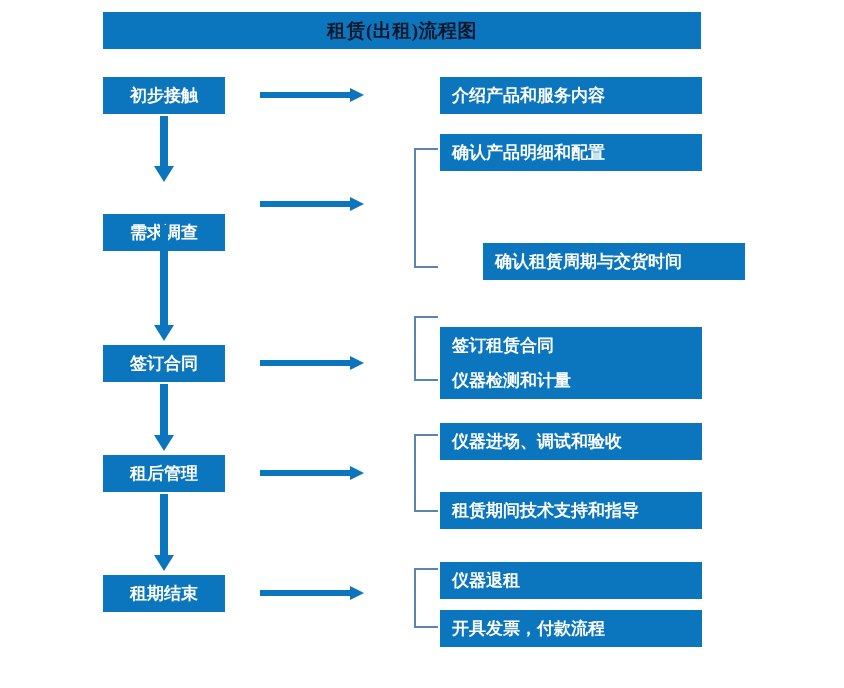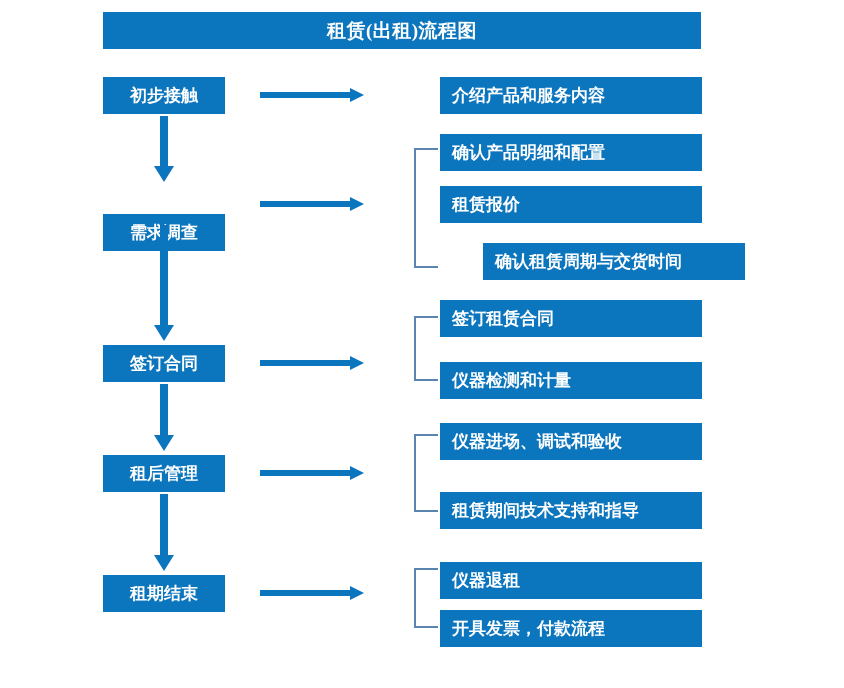--- a/index.html
+++ b/index.html
@@ -28,21 +28,21 @@
     left: 103px;
     top: 12px;
     width: 598px;
     height: 37px;
     background: #0b75bd;
     display: flex;
     align-items: center;
     justify-content: center;
   }
   .title-bar .title-text {
-    color: #ffffff;
+    color: #0f172a;
     font-size: 19px;
     font-weight: bold;
     letter-spacing: 0.5px;
     line-height: 1;
   }
 
   
   .node {
     position: absolute;
     background: #0b75bd;
@@ -190,27 +190,24 @@
   <div class="bracket" style="top:316px; height:65px;"></div>
   <div class="bracket" style="top:434px; height:78px;"></div>
   <div class="bracket" style="top:568px; height:60px;"></div>
 
   <div class="node detail" style="top:77px;">
     <span class="node-text">介绍产品和服务内容</span>
   </div>
   <div class="node detail" style="top:134px;">
     <span class="node-text">确认产品明细和配置</span>
   </div>
-  <div class="node detail" style="top:186px;">
-    <span class="node-text">租赁报价</span>
-  </div>
   <div class="node detail" style="top:243px;margin-left:43px;">
     <span class="node-text">确认租赁周期与交货时间</span>
   </div>
-  <div class="node detail" style="top:300px;text-align:right;">
+  <div class="node detail" style="top:327px;text-align:right;">
     <span class="node-text">签订租赁合同</span>
   </div>
   <div class="node detail" style="top:362px;">
     <span class="node-text">仪器检测和计量</span>
   </div>
   <div class="node detail" style="top:423px;text-align:right;">
     <span class="node-text">仪器进场、调试和验收</span>
   </div>
   <div class="node detail" style="top:492px;">
     <span class="node-text">租赁期间技术支持和指导</span>

